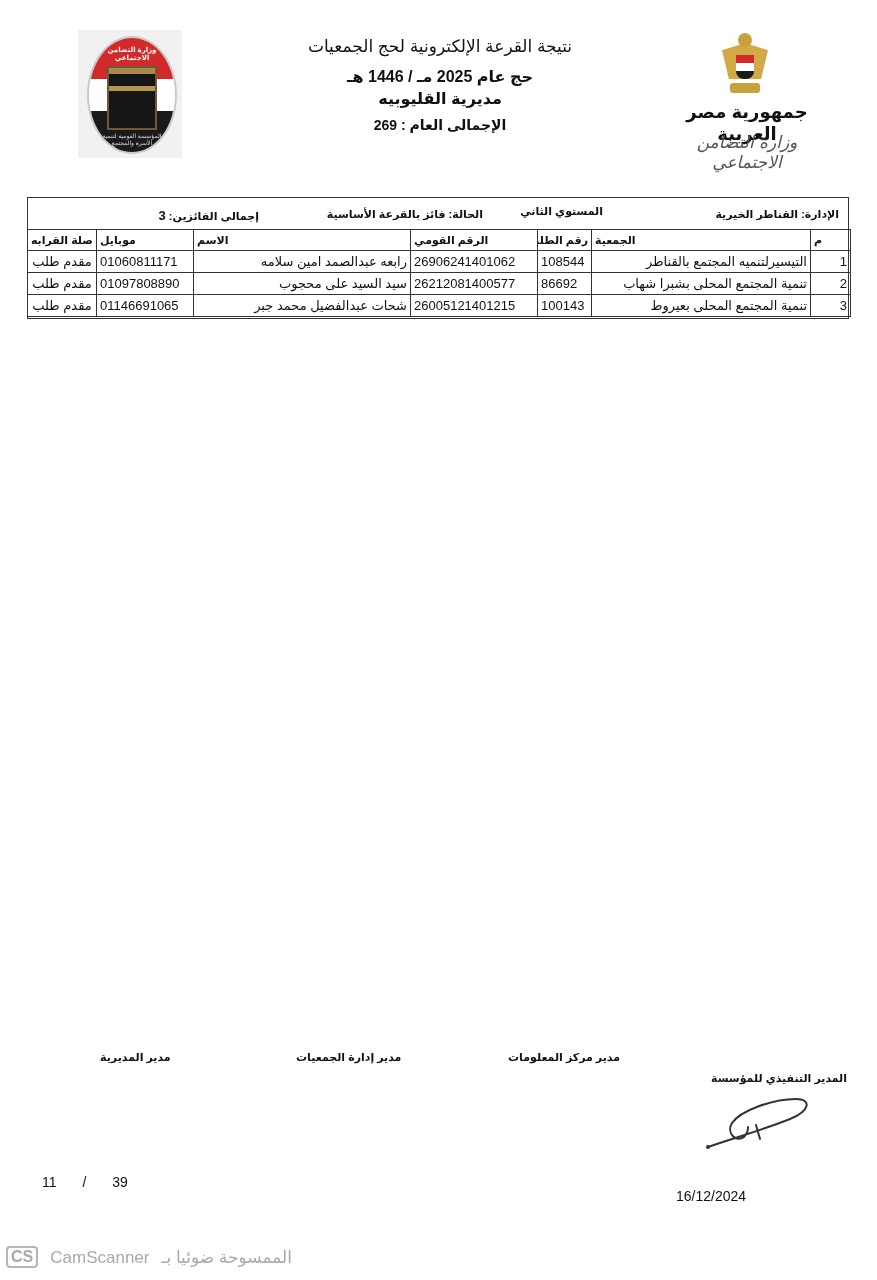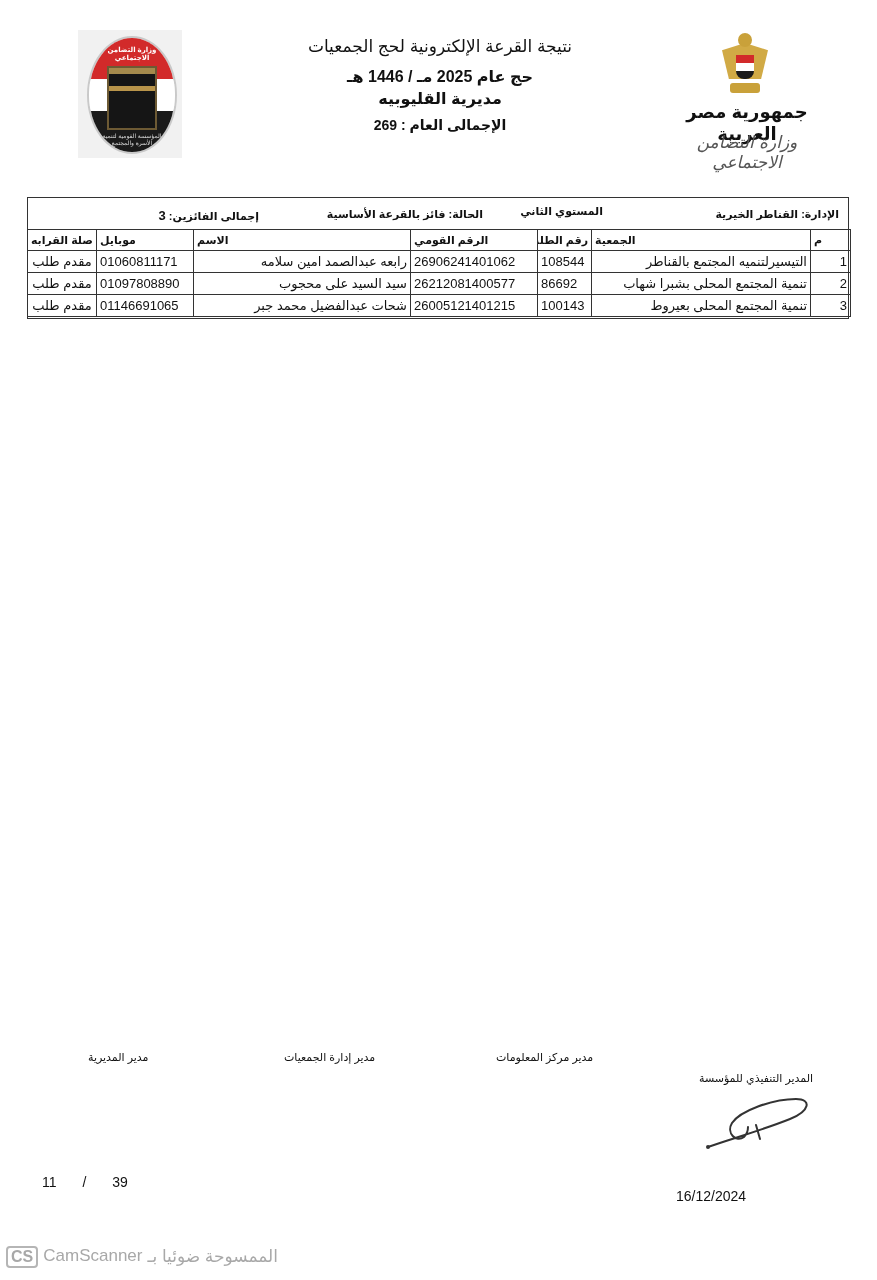--- a/index.html
+++ b/index.html
@@ -42,24 +42,24 @@
   .info { font-size:11px; font-weight:bold; white-space:nowrap; }
   table.grid { position:absolute; left:27px; top:229px; width:823px; border-collapse:collapse; direction:rtl; table-layout:fixed; }
   table.grid th, table.grid td { border:1px solid #333; padding:0 3px; overflow:hidden; white-space:nowrap; }
   table.grid th { height:20px; font-size:11px; font-weight:bold; text-align:left; }
   table.grid td { height:21px; font-size:13px; }
   td.num { text-align:left; font-size:14px; }
   td.ar { text-align:right; font-size:12px; }
   td.ar-sm { text-align:center; font-size:11px; }
   td.ph { text-align:left; font-size:14px; }
   
-  .sig-label { font-size:11px; font-weight:normal; white-space:nowrap; }
+  .sig-label { font-size:11px; font-weight:bold; white-space:nowrap;margin-left:12px; }
   .page { left:42px; top:1174px; font-size:14px; }
   .date { left:676px; top:1168px; font-size:14px;margin-top:20px; }
-  .watermark { left:6px; top:1246px; font-size:17px; color:#a8a8a8; display:flex; align-items:flex-start; gap:5px; }
+  .watermark { left:6px; top:1246px; font-size:17px; color:#a8a8a8; display:flex; align-items:flex-end; gap:12px; }
   .cs-badge { border:2px solid #b5b5b5; border-radius:4px; padding:0 3px; font-weight:bold; font-size:16px; color:#a8a8a8; }
 </style>
 </head>
 <body>
 
 <div class="abs logo-left">
   <div class="oval">
     <div class="band red"></div>
       <div class="band white"></div>
       <div class="band black"></div>

